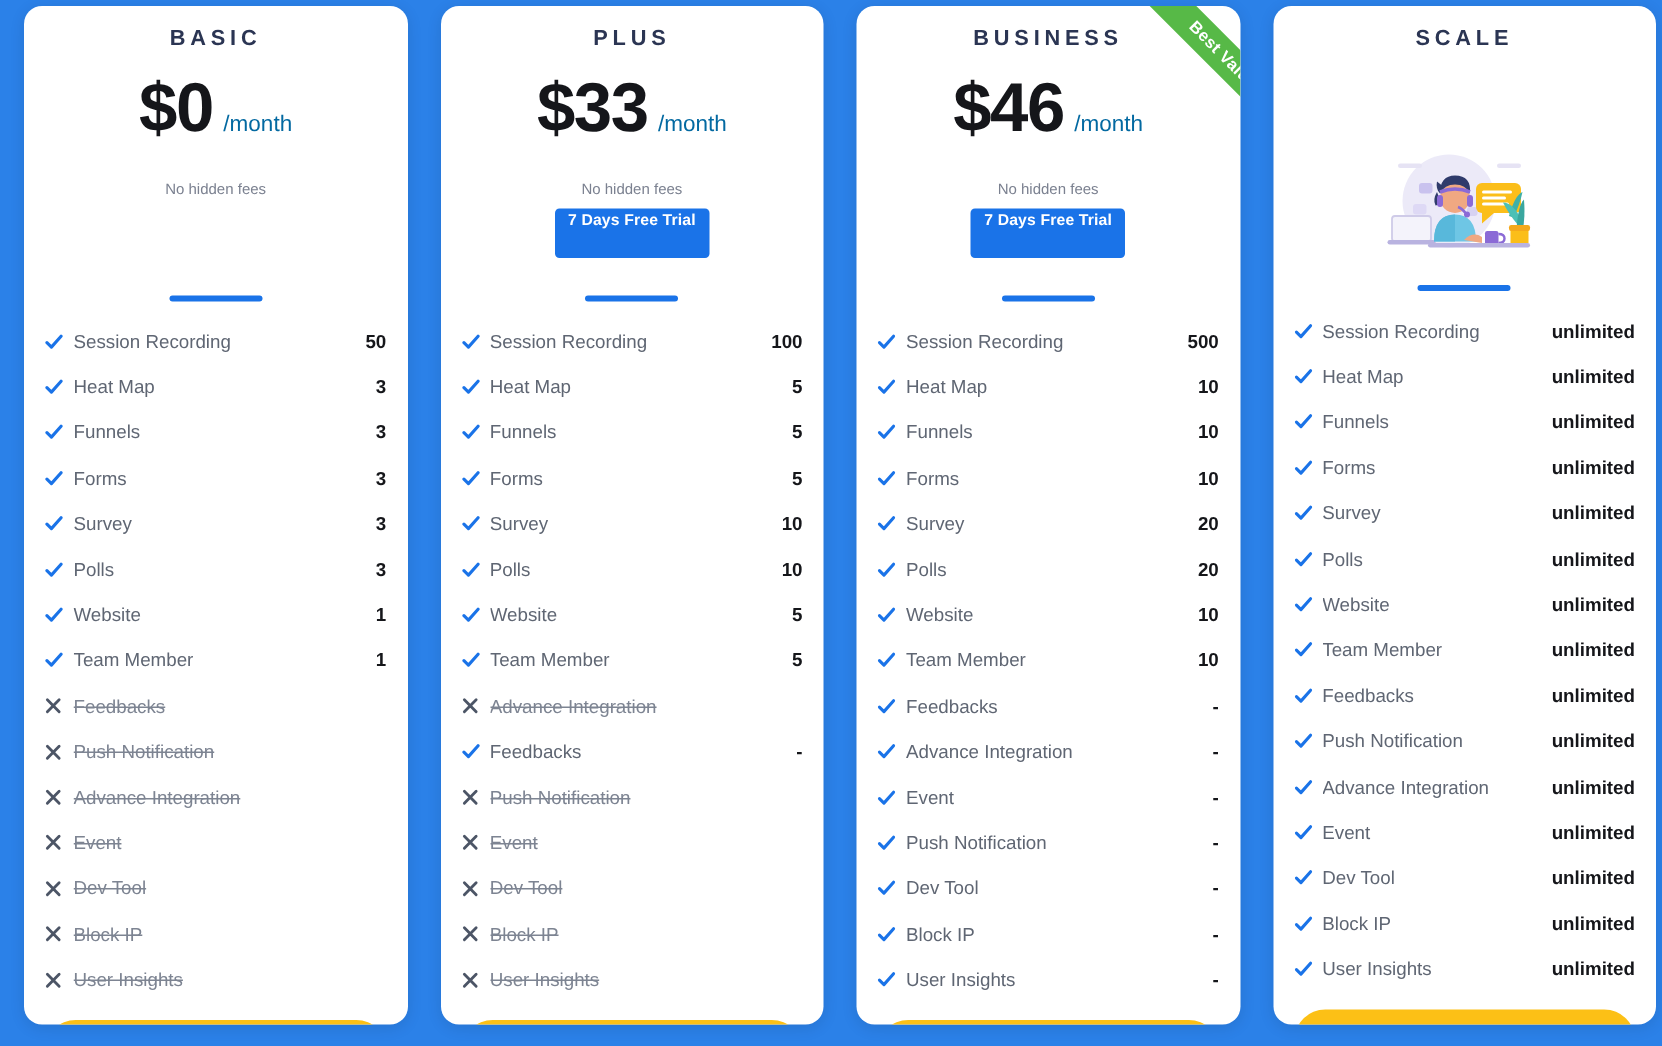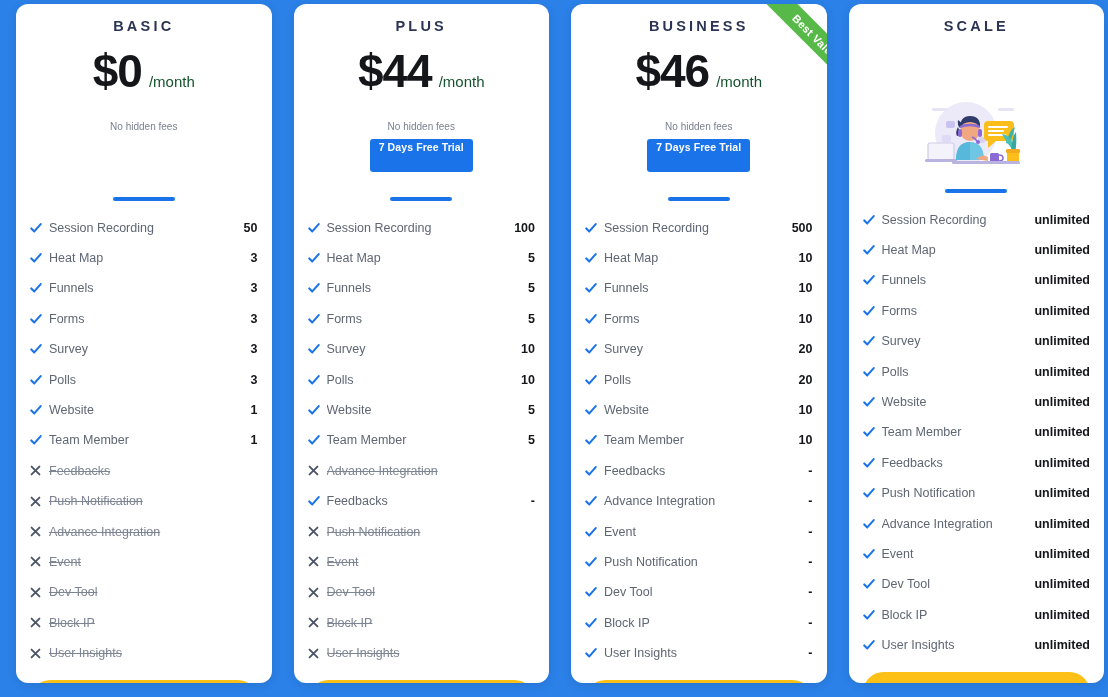--- a/index.html
+++ b/index.html
@@ -51,21 +51,21 @@
   }
   .price-amount {
     font-size: 46px;
     font-weight: 800;
     color: #15161a;
     letter-spacing: -1px;
     line-height: 1;
   }
   .price-period {
     font-size: 15px;
-    color: #14532d;
+    color: #0369a1;
     font-weight: 400;
   }
   .no-fees {
     margin-top: 21px;
     font-size: 10px;
     color: #7b8190;
   }
   .trial-badge {
     display: inline-block;
     margin-top: 7px;
@@ -338,21 +338,21 @@
     <div class="card-foot">
       <button class="cta">BUY</button>
     </div>
   </div>
 
   <div class="card">
 
     <div class="card-head">
       <div class="plan-name">PLUS</div>
       <div class="price-row">
-        <span class="price-amount">$44</span>
+        <span class="price-amount">$33</span>
         <span class="price-period">/month</span>
       </div>
       <div class="no-fees">No hidden fees</div>
       <div class="trial-badge">7 Days Free Trial</div>
       <div class="head-illustration" style="height: 0px;"></div>
       <div class="divider-wrap">
         <div class="divider"></div>
       </div>
     </div>
     <div class="features">

